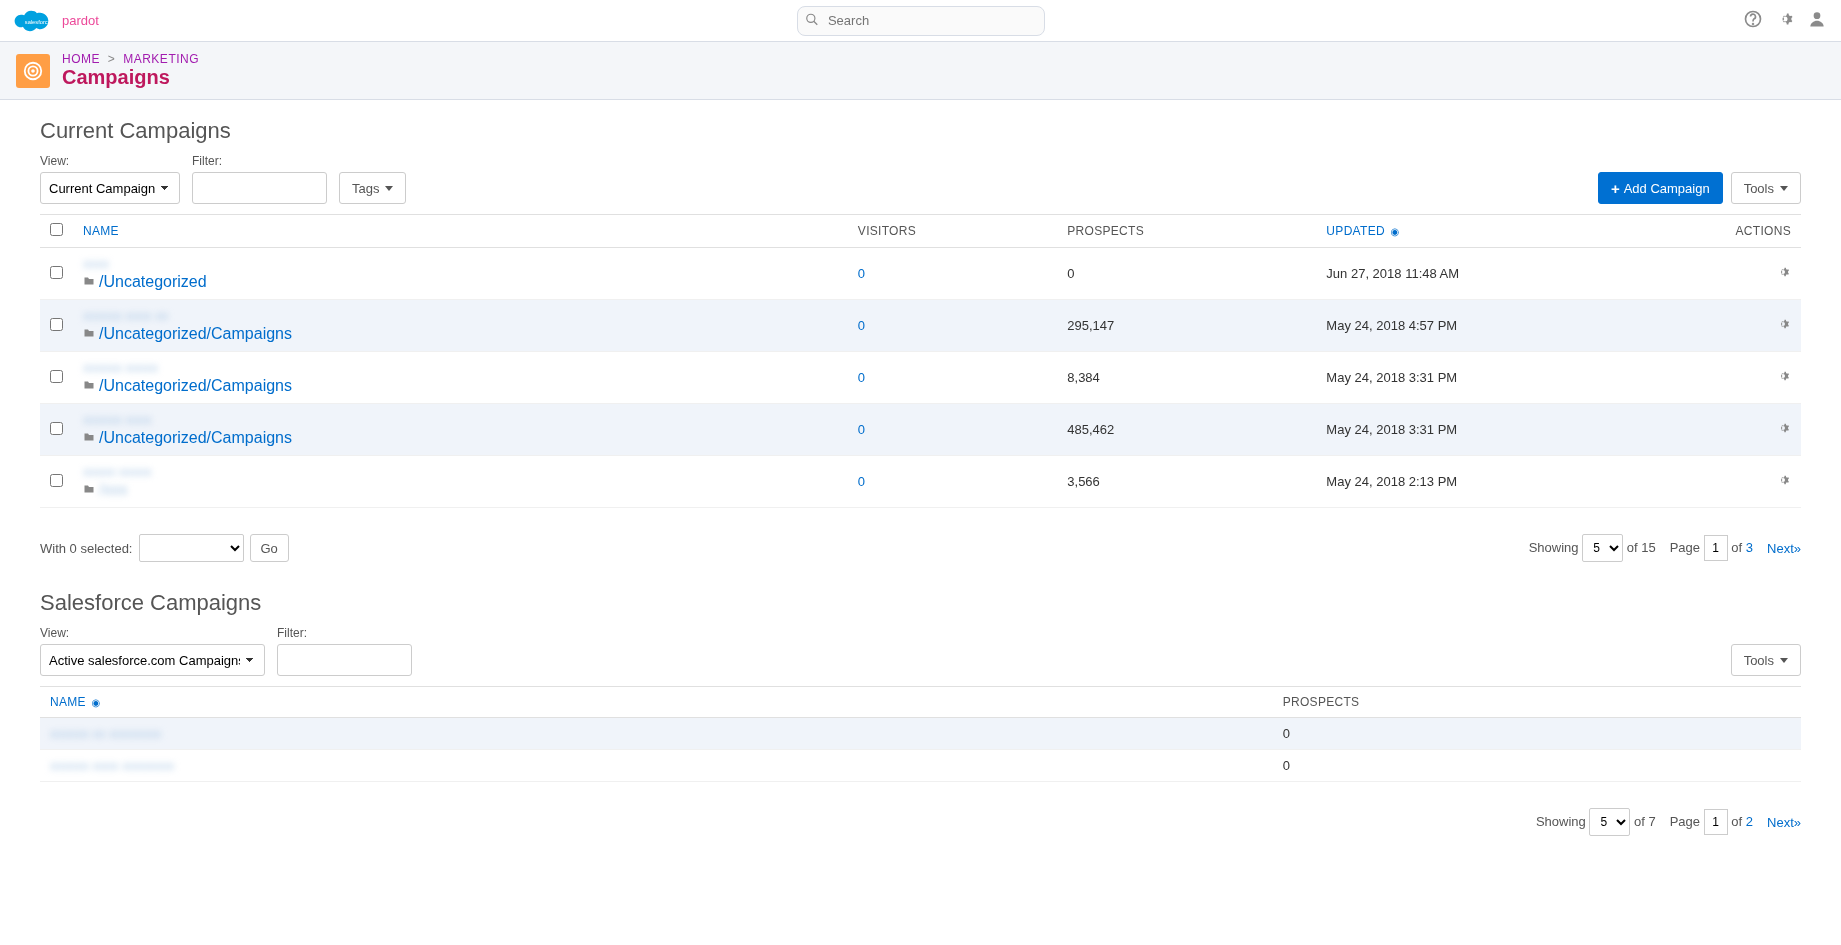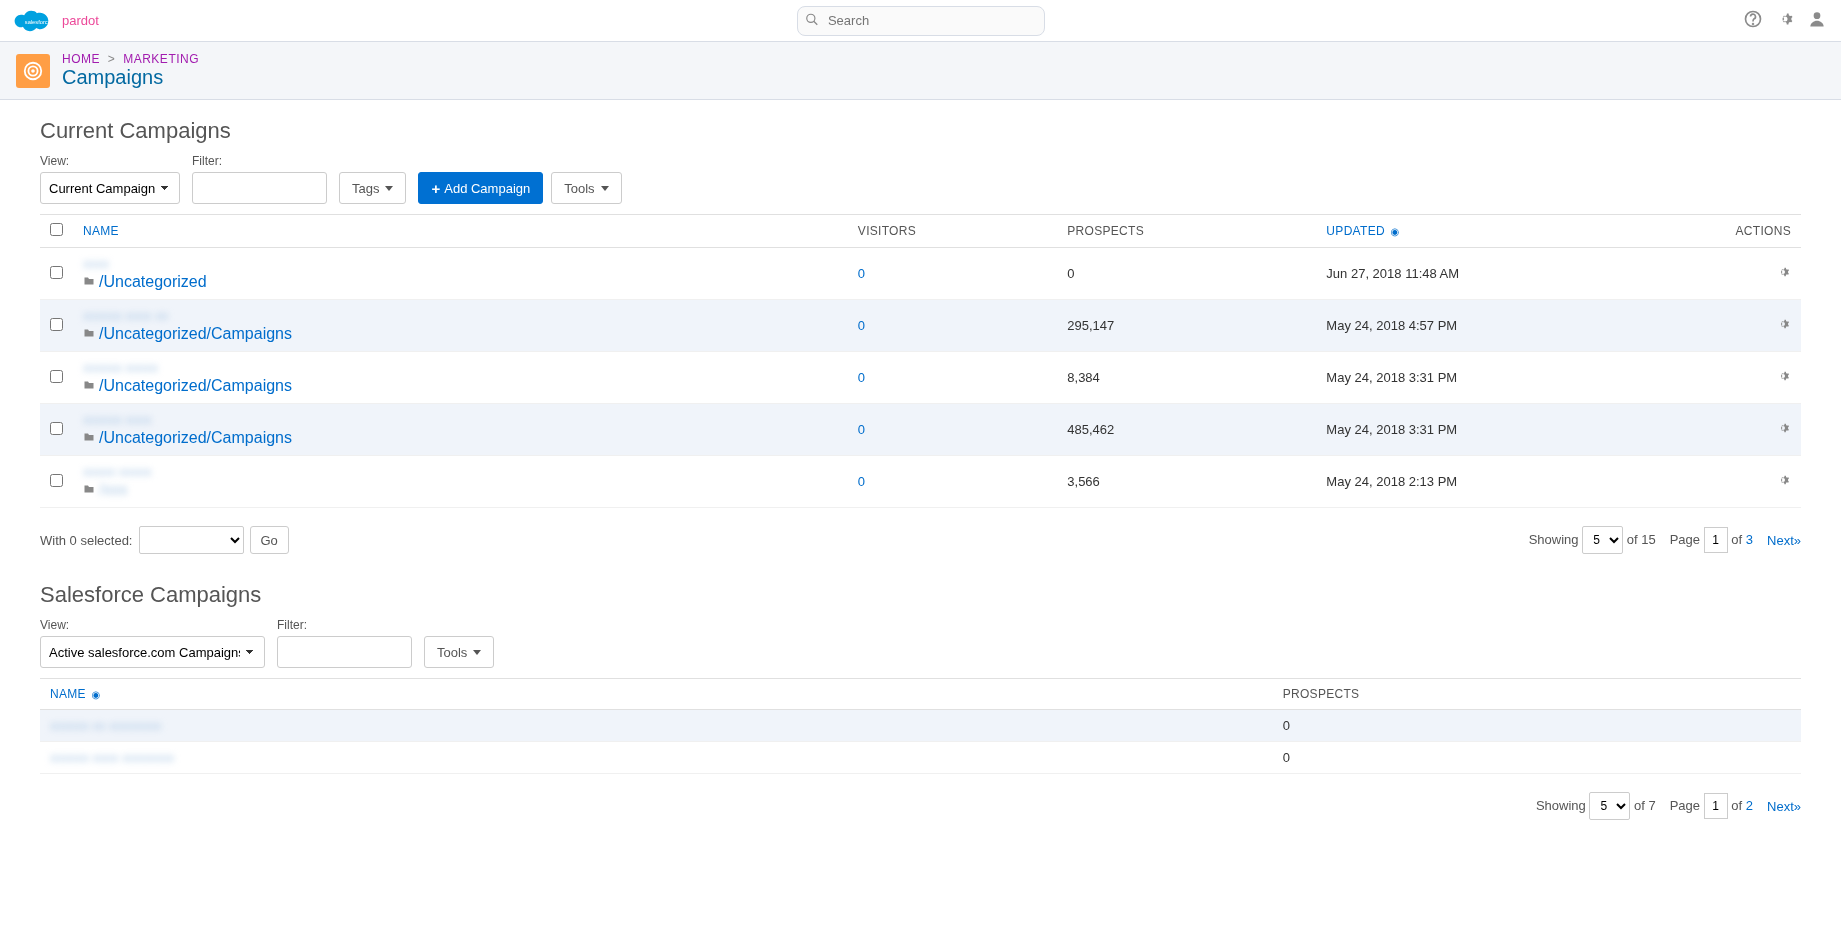--- a/index.html
+++ b/index.html
@@ -18,28 +18,28 @@
 .header-right { display: flex; align-items: center; gap: 12px; color: #888; }
 .header-right .icon-btn { cursor: pointer; color: #8b8b8b; }
 
 
 .subheader { display: flex; align-items: center; gap: 12px; padding: 10px 16px; background: #f4f6f9; border-bottom: 1px solid #d8dde6; }
 .subheader-icon { width: 34px; height: 34px; display: flex; align-items: center; justify-content: center; background: #ff9e45; border-radius: 3px; }
 .subheader-texts { display: flex; flex-direction: column; }
 .breadcrumb { font-size: 12px; color: #006dcc; letter-spacing: 0.5px; }
 .breadcrumb a { color: #a21caf; text-decoration: none; }
 .breadcrumb-sep { color: #888; margin: 0 4px; }
-.page-title { font-size: 20px; font-weight: 400; color: #0369a1; }
+.page-title { font-size: 20px; font-weight: 700; color: #be185d; }
 
 
 .content { padding: 18px 40px; }
 .section { margin-bottom: 28px; }
 .section-title { font-size: 22px; font-weight: 300; color: #555; margin-bottom: 10px; }
 
-.controls-row { display: flex; align-items: flex-end; margin-bottom: 10px; gap: 12px; }
+.controls-row { display: flex; align-items: flex-end; justify-content: space-between; margin-bottom: 10px; gap: 12px; }
 .controls-left { display: flex; align-items: flex-end; gap: 12px; }
 .controls-right { display: flex; align-items: center; gap: 8px; }
 .control-group { display: flex; flex-direction: column; gap: 4px; }
 .control-label { font-size: 12px; color: #555; }
 .select-box, .text-input { height: 32px; border: 1px solid #ccc; border-radius: 3px; padding: 4px 8px; font-size: 13px; background: #fff; }
 .select-box { appearance: none; padding-right: 24px; background-image: linear-gradient(45deg, transparent 50%, #333 50%), linear-gradient(135deg, #333 50%, transparent 50%); background-position: calc(100% - 14px) 13px, calc(100% - 10px) 13px; background-size: 4px 4px, 4px 4px; background-repeat: no-repeat; }
 .text-input { width: 135px; }
 
 .btn { height: 32px; padding: 0 12px; border: 1px solid #ccc; border-radius: 3px; background: #fff; font-size: 13px; cursor: pointer; display: inline-flex; align-items: center; gap: 4px; color: #555;}
 .btn-primary { background: #0070d2; border-color: #0070d2; color: #fff; }
@@ -59,21 +59,21 @@
 .name-blur { color: #aecae6; filter: blur(3px); user-select: none; }
 .sf-name-blur { color: #aecae6; filter: blur(3px); user-select: none; display: inline-block; }
 .folder-line { display: flex; align-items: center; gap: 4px; font-size: 16px; color: #006dcc; }
 .folder-path { color: #006dcc; }
 .folder-ic { color: #888; }
 .link-val { color: #006dcc; }
 .row-gear { color: #888; cursor: pointer; display: inline-block; }
 .col-actions-th { text-align: right; }
 
 
-.table-footer { display: flex; align-items: center; justify-content: space-between; margin-top: 18px; font-size: 13px; color: #555; }
+.table-footer { display: flex; align-items: center; justify-content: space-between; margin-top: 26px; font-size: 13px; color: #555; }
 .footer-left { display: flex; align-items: center; gap: 6px; }
 .footer-right { display: flex; align-items: center; gap: 14px; }
 .inline-select { height: 28px; border: 1px solid #ccc; border-radius: 2px; padding: 2px 6px; font-size: 12px; background: #fff; }
 .page-input { width: 24px; height: 26px; border: 1px solid #ccc; text-align: center; font-size: 12px; }
 .next-link { color: #006dcc; cursor: pointer; }
 
 .sort-arrow { font-size: 10px; margin-left: 2px; }
 
 
 .sf-table th.col-sf-name { width: 70%; }

